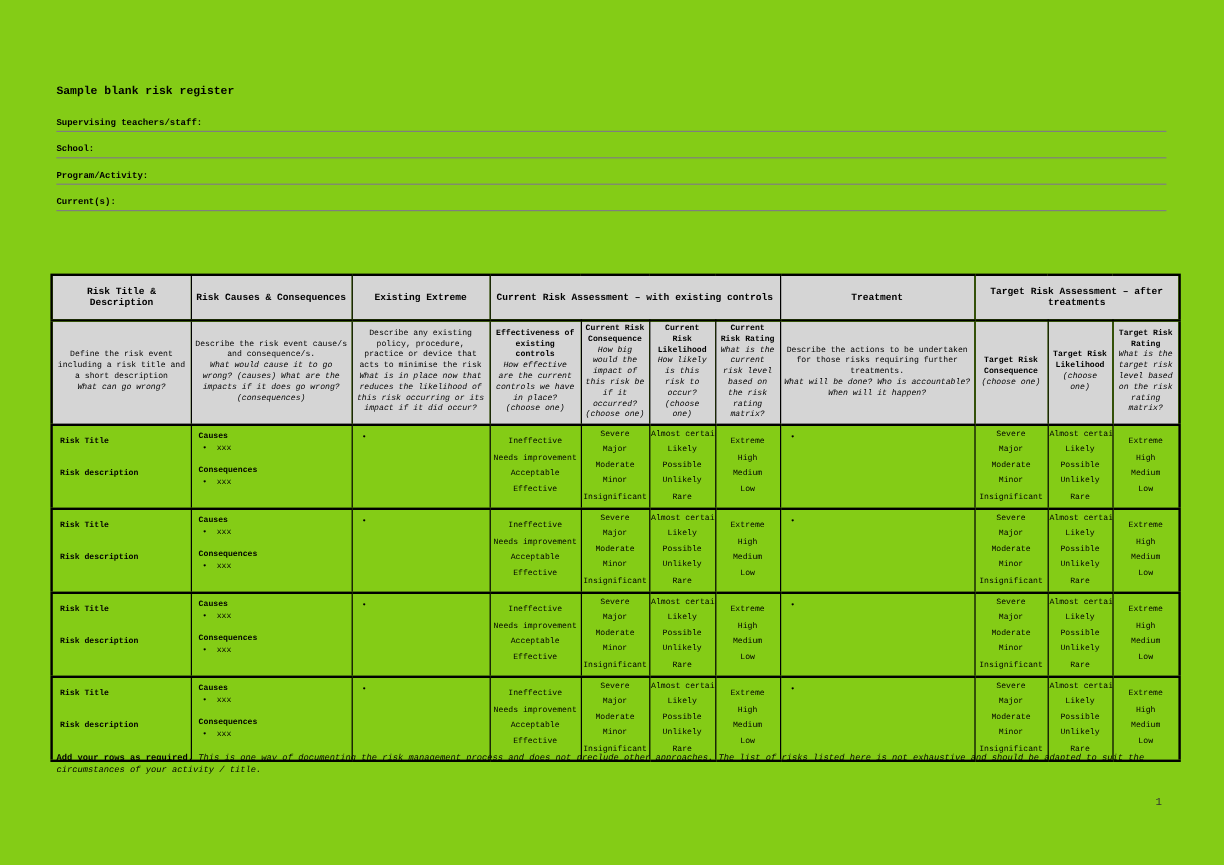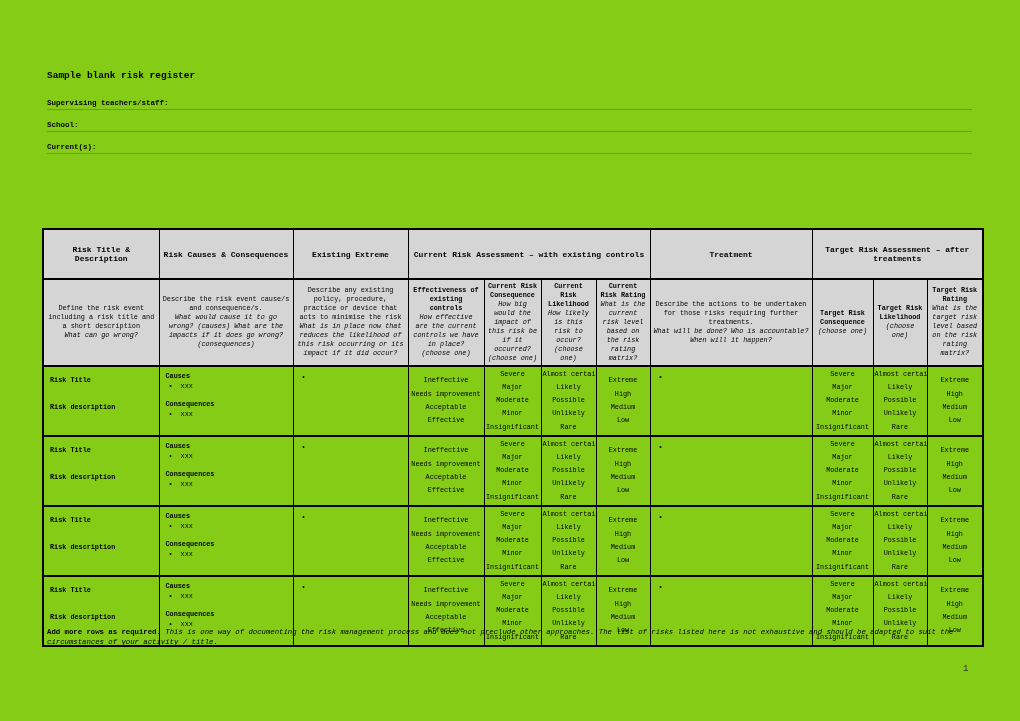--- a/index.html
+++ b/index.html
@@ -16,21 +16,21 @@
   table.risk-table {
     position: absolute; left: 42px; top: 228px; width: 940px;
     border-collapse: collapse; table-layout: fixed;
     border: 2px solid #000;
   }
   .risk-table th, .risk-table td {
     border: 1px solid #000; border-top-width: 2px; border-bottom-width: 2px;
     overflow: hidden;
   }
   tr.hdr1 th {
-    height: 50px; background: #d5d5d5; font-size: 8px; font-weight: bold;
+    height: 38px; background: #d5d5d5; font-size: 8px; font-weight: bold;
     text-align: center; vertical-align: middle; padding: 2px;
   }
   tr.hdr2 th {
     height: 64px; background: #d5d5d5; font-size: 6.8px; font-weight: normal;
     text-align: center; vertical-align: middle; padding: 2px 3px; line-height: 1.32;
   }
   tbody tr.data-row { height: 68px; }
   .bld { font-weight: bold; }
   .it  { font-style: italic; font-weight: normal; }
   td.cell-title { vertical-align: top; text-align: left; padding: 9px 6px; font-size: 6.8px; }
@@ -54,20 +54,23 @@
   <div class="doc-title">Sample blank risk register</div>
 
   <div class="fields">
     <div class="field">
       <span class="field-label">Supervising teachers/staff:</span>
     </div>
     <div class="field">
       <span class="field-label">School:</span>
     </div>
     <div class="field">
+      <span class="field-label">Program/Activity:</span>
+    </div>
+    <div class="field">
       <span class="field-label">Current(s):</span>
     </div>
   </div>
 
   <table class="risk-table">
     <colgroup>
       <col style="width:116px">
         <col style="width:134px">
         <col style="width:115px">
       <col style="width:76px">
@@ -424,19 +427,19 @@
         <div class="opt">Extreme</div>
         <div class="opt">High</div>
         <div class="opt">Medium</div>
         <div class="opt">Low</div>
       </td>
     </tr>
   </tbody>
   </table>
 
   <div class="footnote">
-    <span class="bld">Add more rows as required.</span>
+    <span class="bld">Add your rows as required.</span>
     <span class="it">This is one way of documenting the risk management process and does not preclude other approaches. The list of risks listed here is not exhaustive and should be adapted to suit the circumstances of your activity / title.</span>
   </div>
 
   <div class="page-num">1</div>
 
 </div>
 
 </body></html>

